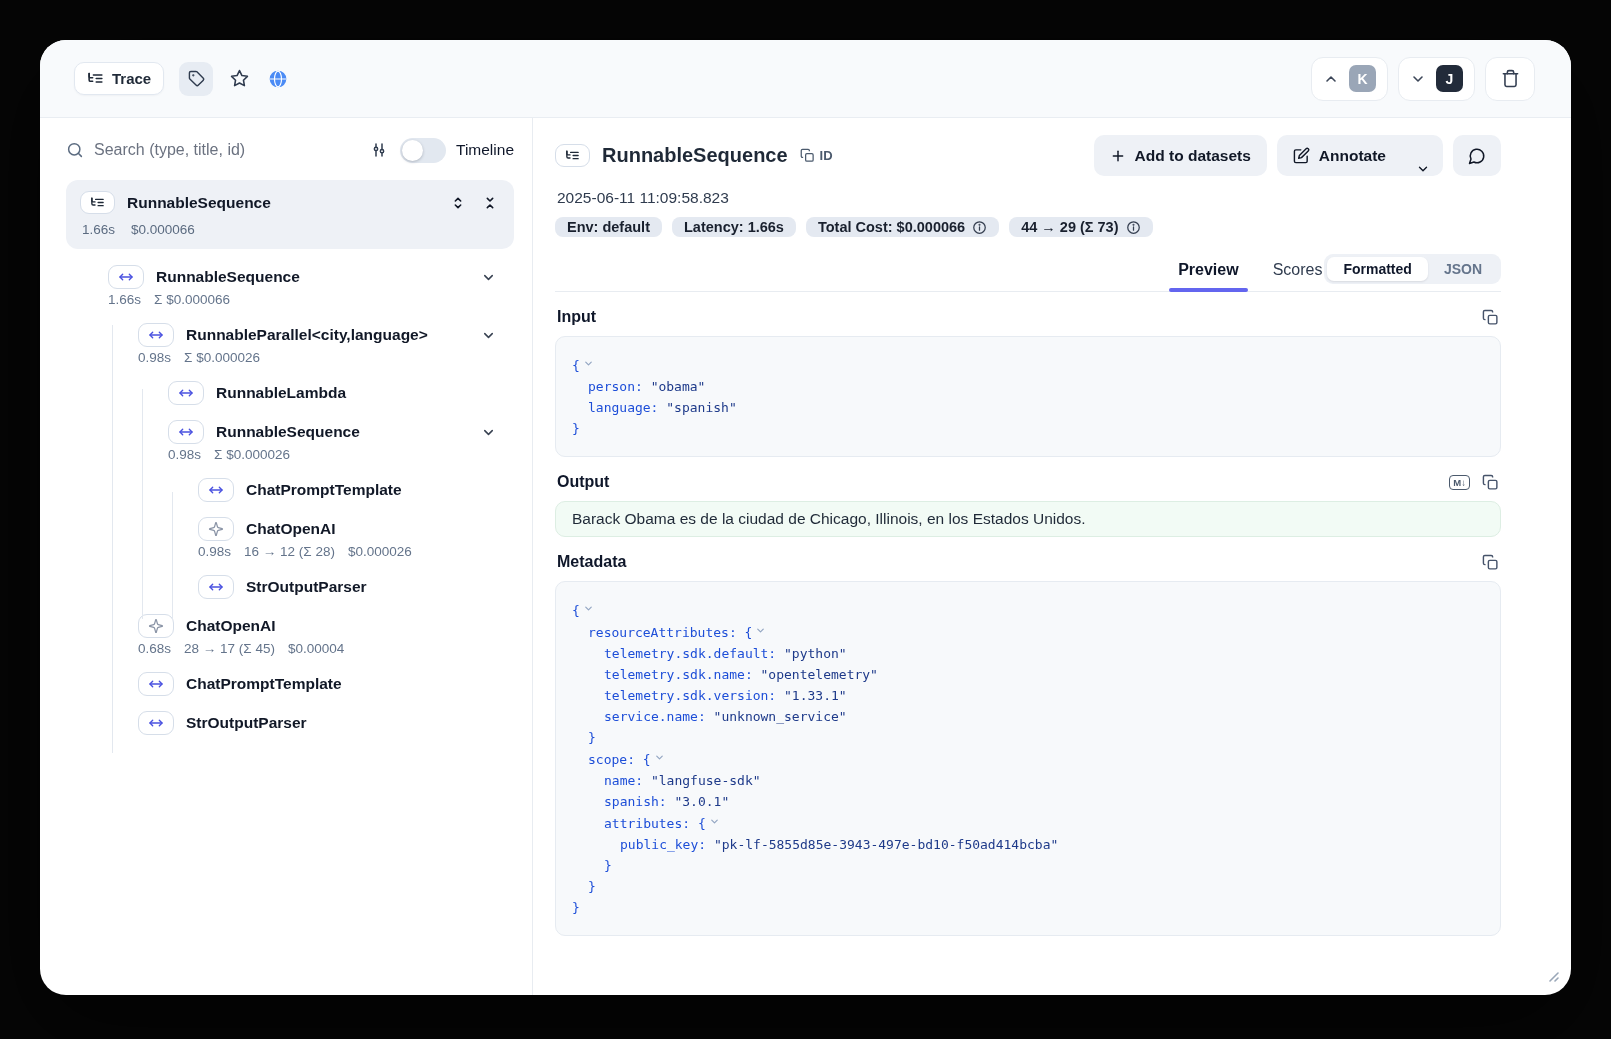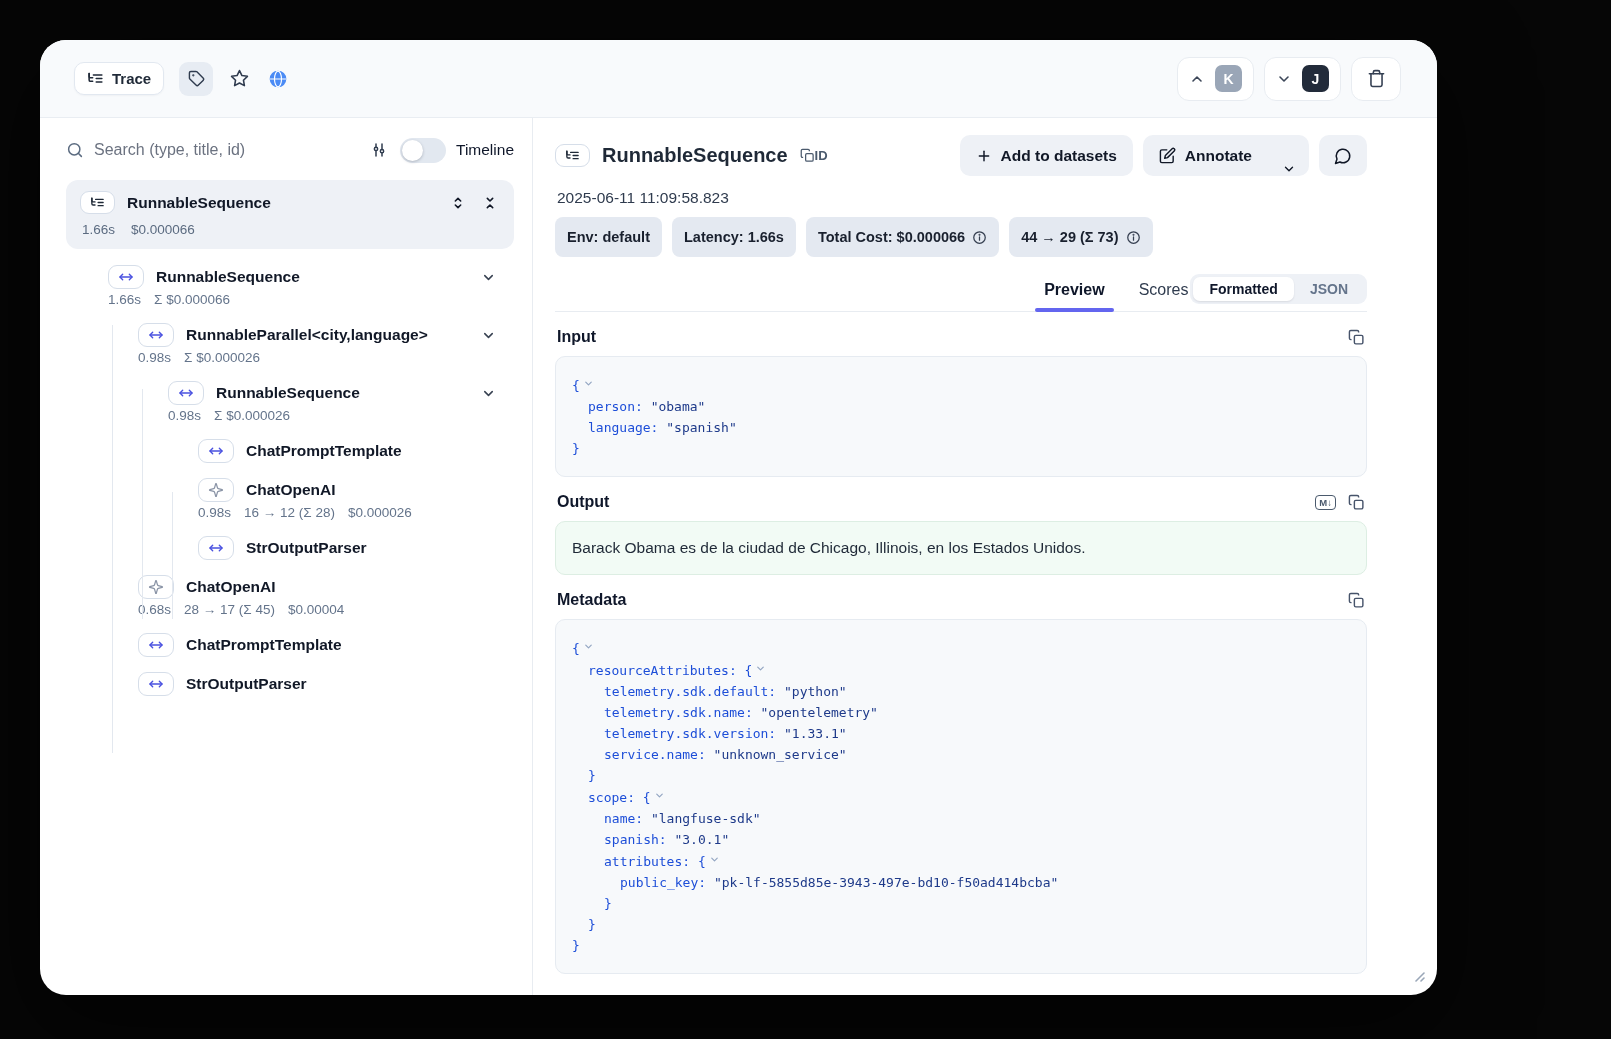--- a/index.html
+++ b/index.html
@@ -1,20 +1,20 @@
 <!DOCTYPE html>
 <html><head>
 <meta charset="utf-8">
 <style>
   * { margin:0; padding:0; box-sizing:border-box; }
   html,body { width:1611px; height:1039px; overflow:hidden; }
   body { background:#060606; font-family:"Liberation Sans", sans-serif; color:#1f2937; }
 
   .window {
-    position:absolute; left:40px; top:40px; width:1397px; height:955px;
+    position:absolute; left:40px; top:40px; width:1531px; height:955px;
     background:#ffffff; border-radius:26px; overflow:hidden;
     box-shadow:0 30px 90px rgba(0,0,0,.7);
     display:flex; flex-direction:column;
   }
 
   
   .topbar {
     height:78px; flex:0 0 78px; background:#f8fafc; border-bottom:1px solid #e9edf2;
     display:flex; align-items:center; justify-content:space-between; padding:0 36px 0 34px;
   }
@@ -67,32 +67,32 @@
   .tree-item.has-sub { margin-bottom:14px; }
   .tree-item.no-sub { margin-bottom:11px; }
   .pill-arrow { color:#4a51e0; }
   .pill-spark { color:#8a94a6; }
 
   
   .main { flex:1; padding:17px 70px 0 22px; overflow:hidden; position:relative; }
   .main-header { display:flex; align-items:center; justify-content:space-between; }
   .mh-left { display:flex; align-items:center; gap:12px; }
   .main-title { font-size:20px; font-weight:700; color:#1f2937; }
-  .id-chip { display:flex; align-items:center; color:#4b5a6d; font-size:13px; font-weight:600; cursor:pointer; }
+  .id-chip { display:flex; align-items:center; gap:5px; color:#4b5a6d; font-size:13px; font-weight:600; cursor:pointer; }
   .mh-right { display:flex; align-items:center; gap:10px; }
   .btn { background:#eef1f6; border:none; border-radius:10px; height:41px; display:flex; align-items:center; gap:9px; padding:0 16px; font-size:15.5px; font-weight:600; color:#111827; cursor:pointer; font-family:"Liberation Sans",sans-serif; }
   .split { display:flex; align-items:flex-end; background:#eef1f6; border-radius:10px; overflow:hidden; }
   .split .btn { border-radius:0; background:transparent; }
   .split-div { width:1px; background:#dde3ec; margin:8px 0; }
   .split-caret { display:flex; align-items:center; padding:0 13px; color:#111827; cursor:pointer; }
   .btn-icon-only { width:48px; justify-content:center; padding:0; }
 
   .timestamp { margin:13px 0 10px 2px; font-size:15.5px; color:#2f3b4e; }
   .chip-row { display:flex; gap:10px; margin-bottom:17px; }
-  .chip { background:#e4e9f1; border-radius:8px; padding:12px 12px; font-size:14.5px; font-weight:600; color:#19202e; display:flex; align-items:center; gap:7px; }
+  .chip { background:#e4e9f1; border-radius:8px; padding:2px 12px; font-size:14.5px; font-weight:600; color:#19202e; display:flex; align-items:center; gap:7px; }
   .chip .info-icon { display:flex; color:#353f50; }
 
   .tabs-row { display:flex; align-items:flex-end; justify-content:flex-end; border-bottom:1px solid #e8ecf1; }
   .tabs { display:flex; gap:30px; padding-left:4px; }
   .tab { position:relative; padding:6px 2px 12px; font-size:16px; font-weight:500; color:#2f3b4e; cursor:pointer; }
   .tab.active { font-weight:600; color:#0f172a; }
   .tab.active::after { content:""; position:absolute; left:-7px; right:-7px; bottom:-1px; height:4px; border-radius:2px; background:#6365ef; }
   .segmented { background:#eef1f6; border-radius:9px; padding:3px; display:flex; margin-bottom:7px; }
   .seg { padding:4px 16px; font-size:14px; font-weight:600; color:#64748b; border-radius:7px; cursor:pointer; }
   .seg.active { background:#fff; color:#0f172a; box-shadow:0 1px 2px rgba(15,23,42,.1); }
@@ -109,21 +109,21 @@
     font-size:13px; line-height:21px;
   }
   .cline { white-space:pre; }
   .ck { color:#1d4ed8; }
   .cv { color:#1e3a8a; }
   .cb { color:#1d4ed8; }
   .cchev { color:#93a6c2; display:inline-block; margin-left:3px; vertical-align:1px; }
 
   .output-box {
     background:#f2fbf5; border:1px solid #ddeee3; border-radius:10px;
-    padding:17px 16px; font-size:15.5px; color:#1f2937;
+    padding:8px 16px; font-size:15.5px; color:#1f2937;
   }
 
   .resize-handle { position:absolute; right:12px; bottom:9px; color:#9aa7b8; }
 </style>
 </head>
 <body>
 
 <div class="window">
 
   <header class="topbar">
@@ -306,20 +306,35 @@
       </span>
     </div>
     <div class="tree-line2">
       <span class="t-dur">0.98s</span>
 
       <span class="t-sum">Σ $0.000026</span>
 
     </div>
   </div>
 
+  <div class="tree-item no-sub" style="padding-left: 108px;">
+    <div class="tree-line1">
+      <span class="pill pill-arrow">
+        <svg width="16" height="16" viewBox="0 0 24 24" fill="none" stroke="currentColor" stroke-width="2.1" stroke-linecap="round" stroke-linejoin="round">
+                  <polyline points="17 8 21 12 17 16"></polyline>
+                  <polyline points="7 8 3 12 7 16"></polyline>
+                  <line x1="3" y1="12" x2="21" y2="12"></line>
+                </svg>
+      </span>
+
+      <span class="tree-name">RunnableLambda</span>
+
+    </div>
+
+  </div>
 
   <div class="tree-item has-sub" style="padding-left: 108px;">
     <div class="tree-line1">
       <span class="pill pill-arrow">
         <svg width="16" height="16" viewBox="0 0 24 24" fill="none" stroke="currentColor" stroke-width="2.1" stroke-linecap="round" stroke-linejoin="round">
                   <polyline points="17 8 21 12 17 16"></polyline>
                   <polyline points="7 8 3 12 7 16"></polyline>
                   <line x1="3" y1="12" x2="21" y2="12"></line>
                 </svg>
       </span>

